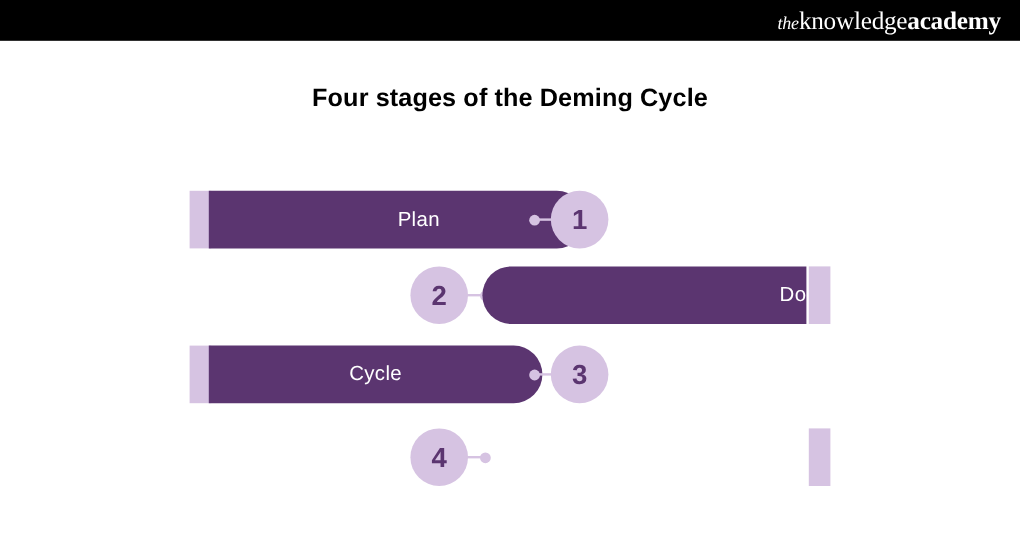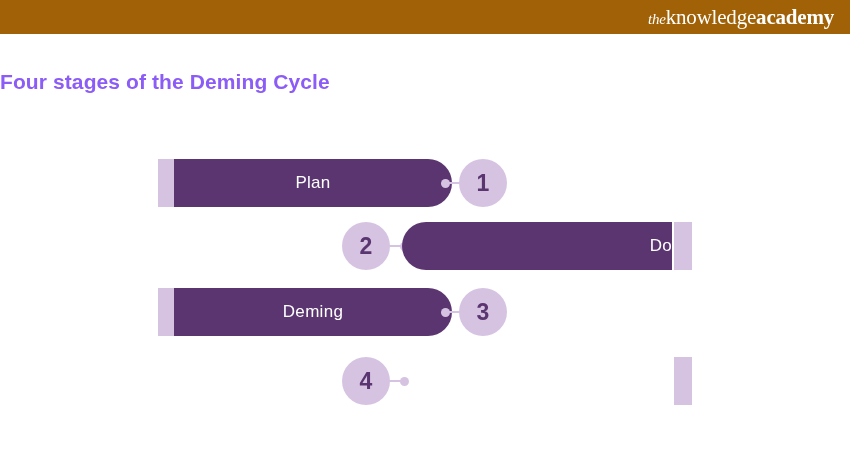--- a/index.html
+++ b/index.html
@@ -15,21 +15,21 @@
     position: relative;
   }
 
   
   .header-bar {
     position: absolute;
     left: 0;
     top: 0;
     width: 850px;
     height: 34px;
-    background: #a16207;
+    background: #000000;
     display: flex;
     align-items: center;
     justify-content: flex-end;
   }
   .logo {
     margin-right: 16px;
     color: #ffffff;
     font-family: "Liberation Serif", serif;
     font-size: 21px;
     line-height: 1;
@@ -46,21 +46,22 @@
   .logo .logo-academy {
     font-weight: 700;
   }
 
   
   .page-title {
     position: absolute;
     left: 0;
     top: 70px;
     width: 850px;
-    color: #8b5cf6;
+    text-align: center;
+    color: #000000;
     font-size: 21px;
     font-weight: 700;
     letter-spacing: 0.1px;
   }
 
   
   .stages {
     position: absolute;
     left: 0;
     top: 0;
@@ -149,21 +150,21 @@
     <span class="logo-the">the</span><span class="logo-knowledge">knowledge</span><span class="logo-academy">academy</span>
   </div>
 </div>
 
 <div class="page-title">Four stages of the Deming Cycle</div>
 
 <div class="stages">
 
   <div class="stage-row row-ltr" style="top:159px;">
     <div class="cap" style="left:158px;"></div>
-    <div class="bar" style="left:174px; width:278px;">
+    <div class="bar" style="left:174px; width:278px;padding-left:36px;">
       <span class="bar-label">Plan</span>
     </div>
     <div class="bar-dot" style="left:441px;"></div>
     <div class="connector" style="left:449px; width:12px;"></div>
     <div class="num-circle" style="left:459px;">
       <span class="num-text">1</span>
     </div>
   </div>
 
   <div class="stage-row row-rtl" style="top:222px;">
@@ -174,21 +175,21 @@
     <div class="bar-dot" style="left:400px;"></div>
     <div class="bar" style="left:402px; width:270px;">
       <span class="bar-label">Do</span>
     </div>
     <div class="cap" style="left:674px;"></div>
   </div>
 
   <div class="stage-row row-ltr" style="top:288px;">
     <div class="cap" style="left:158px;"></div>
     <div class="bar" style="left:174px; width:278px;">
-      <span class="bar-label">Deming</span>
+      <span class="bar-label">Cycle</span>
     </div>
     <div class="bar-dot" style="left:441px;"></div>
     <div class="connector" style="left:449px; width:12px;"></div>
     <div class="num-circle" style="left:459px;">
       <span class="num-text">3</span>
     </div>
   </div>
 
   <div class="stage-row row-rtl" style="top:357px;">
     <div class="num-circle" style="left:342px;">

